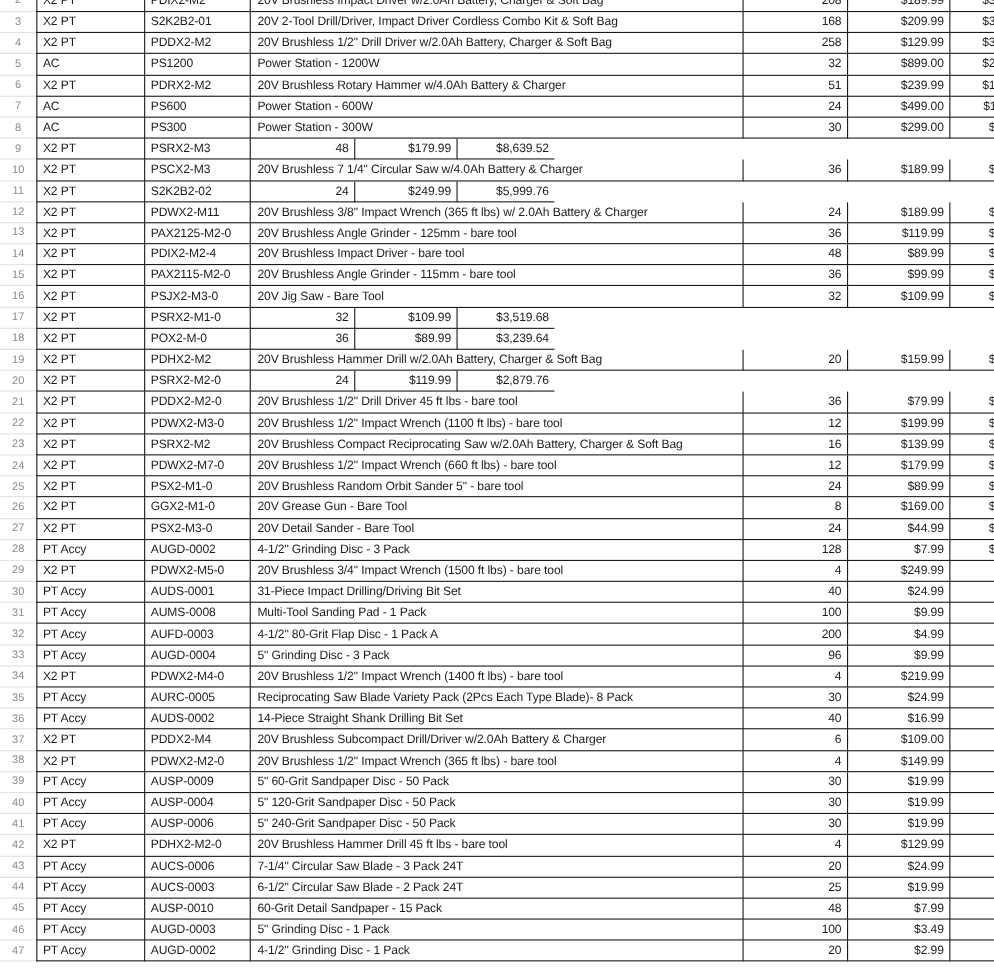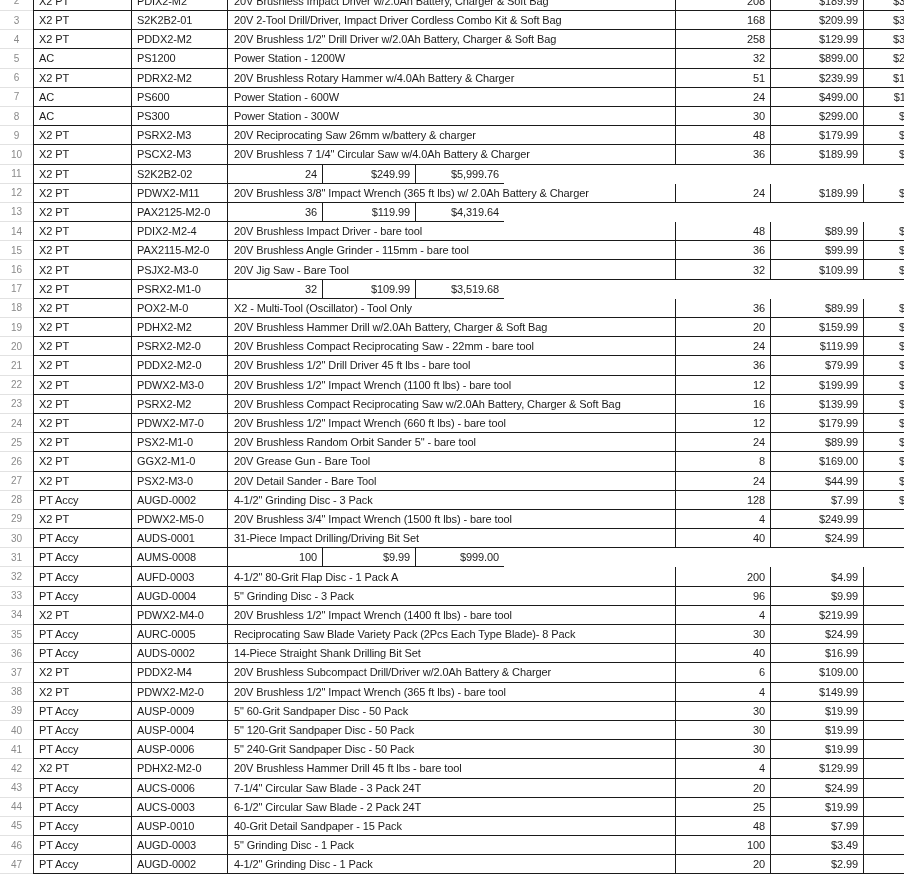--- a/index.html
+++ b/index.html
@@ -121,21 +121,20 @@
     <div class="cell c-sku">PS300</div>
     <div class="cell c-desc">Power Station - 300W</div>
     <div class="cell c-qty num">30</div>
     <div class="cell c-price num">$299.00</div>
     <div class="cell c-total num">$8,970.00</div>
   </div>
       <div class="row">
     <div class="cell rownum">9</div>
     <div class="cell c-cat">X2 PT</div>
     <div class="cell c-sku">PSRX2-M3</div>
-    <div class="cell c-desc">20V Reciprocating Saw 26mm w/battery &amp; charger</div>
     <div class="cell c-qty num">48</div>
     <div class="cell c-price num">$179.99</div>
     <div class="cell c-total num">$8,639.52</div>
   </div>
       <div class="row">
     <div class="cell rownum">10</div>
     <div class="cell c-cat">X2 PT</div>
     <div class="cell c-sku">PSCX2-M3</div>
     <div class="cell c-desc">20V Brushless 7 1/4" Circular Saw w/4.0Ah Battery &amp; Charger</div>
     <div class="cell c-qty num">36</div>
@@ -156,20 +155,21 @@
     <div class="cell c-sku">PDWX2-M11</div>
     <div class="cell c-desc">20V Brushless 3/8" Impact Wrench (365 ft lbs) w/ 2.0Ah Battery &amp; Charger</div>
     <div class="cell c-qty num">24</div>
     <div class="cell c-price num">$189.99</div>
     <div class="cell c-total num">$4,559.76</div>
   </div>
       <div class="row">
     <div class="cell rownum">13</div>
     <div class="cell c-cat">X2 PT</div>
     <div class="cell c-sku">PAX2125-M2-0</div>
+    <div class="cell c-desc">20V Brushless Angle Grinder - 125mm - bare tool</div>
     <div class="cell c-qty num">36</div>
     <div class="cell c-price num">$119.99</div>
     <div class="cell c-total num">$4,319.64</div>
   </div>
       <div class="row">
     <div class="cell rownum">14</div>
     <div class="cell c-cat">X2 PT</div>
     <div class="cell c-sku">PDIX2-M2-4</div>
     <div class="cell c-desc">20V Brushless Impact Driver - bare tool</div>
     <div class="cell c-qty num">48</div>
@@ -199,39 +199,37 @@
     <div class="cell c-cat">X2 PT</div>
     <div class="cell c-sku">PSRX2-M1-0</div>
     <div class="cell c-qty num">32</div>
     <div class="cell c-price num">$109.99</div>
     <div class="cell c-total num">$3,519.68</div>
   </div>
       <div class="row">
     <div class="cell rownum">18</div>
     <div class="cell c-cat">X2 PT</div>
     <div class="cell c-sku">POX2-M-0</div>
-    <div class="cell c-desc">X2 - Multi-Tool (Oscillator) - Tool Only</div>
     <div class="cell c-qty num">36</div>
     <div class="cell c-price num">$89.99</div>
     <div class="cell c-total num">$3,239.64</div>
   </div>
       <div class="row">
     <div class="cell rownum">19</div>
     <div class="cell c-cat">X2 PT</div>
     <div class="cell c-sku">PDHX2-M2</div>
     <div class="cell c-desc">20V Brushless Hammer Drill w/2.0Ah Battery, Charger &amp; Soft Bag</div>
     <div class="cell c-qty num">20</div>
     <div class="cell c-price num">$159.99</div>
     <div class="cell c-total num">$3,199.80</div>
   </div>
       <div class="row">
     <div class="cell rownum">20</div>
     <div class="cell c-cat">X2 PT</div>
     <div class="cell c-sku">PSRX2-M2-0</div>
-    <div class="cell c-desc">20V Brushless Compact Reciprocating Saw - 22mm - bare tool</div>
     <div class="cell c-qty num">24</div>
     <div class="cell c-price num">$119.99</div>
     <div class="cell c-total num">$2,879.76</div>
   </div>
       <div class="row">
     <div class="cell rownum">21</div>
     <div class="cell c-cat">X2 PT</div>
     <div class="cell c-sku">PDDX2-M2-0</div>
     <div class="cell c-desc">20V Brushless 1/2" Drill Driver 45 ft lbs - bare tool</div>
     <div class="cell c-qty num">36</div>
@@ -316,20 +314,21 @@
     <div class="cell c-sku">AUDS-0001</div>
     <div class="cell c-desc">31-Piece Impact Drilling/Driving Bit Set</div>
     <div class="cell c-qty num">40</div>
     <div class="cell c-price num">$24.99</div>
     <div class="cell c-total num">$999.60</div>
   </div>
       <div class="row">
     <div class="cell rownum">31</div>
     <div class="cell c-cat">PT Accy</div>
     <div class="cell c-sku">AUMS-0008</div>
+    <div class="cell c-desc">Multi-Tool Sanding Pad - 1 Pack</div>
     <div class="cell c-qty num">100</div>
     <div class="cell c-price num">$9.99</div>
     <div class="cell c-total num">$999.00</div>
   </div>
       <div class="row">
     <div class="cell rownum">32</div>
     <div class="cell c-cat">PT Accy</div>
     <div class="cell c-sku">AUFD-0003</div>
     <div class="cell c-desc">4-1/2" 80-Grit Flap Disc - 1 Pack A</div>
     <div class="cell c-qty num">200</div>
@@ -441,21 +440,21 @@
     <div class="cell c-sku">AUCS-0003</div>
     <div class="cell c-desc">6-1/2" Circular Saw Blade - 2 Pack 24T</div>
     <div class="cell c-qty num">25</div>
     <div class="cell c-price num">$19.99</div>
     <div class="cell c-total num">$499.75</div>
   </div>
       <div class="row">
     <div class="cell rownum">45</div>
     <div class="cell c-cat">PT Accy</div>
     <div class="cell c-sku">AUSP-0010</div>
-    <div class="cell c-desc">40-Grit Detail Sandpaper - 15 Pack</div>
+    <div class="cell c-desc">60-Grit Detail Sandpaper - 15 Pack</div>
     <div class="cell c-qty num">48</div>
     <div class="cell c-price num">$7.99</div>
     <div class="cell c-total num">$383.52</div>
   </div>
       <div class="row">
     <div class="cell rownum">46</div>
     <div class="cell c-cat">PT Accy</div>
     <div class="cell c-sku">AUGD-0003</div>
     <div class="cell c-desc">5" Grinding Disc - 1 Pack</div>
     <div class="cell c-qty num">100</div>

